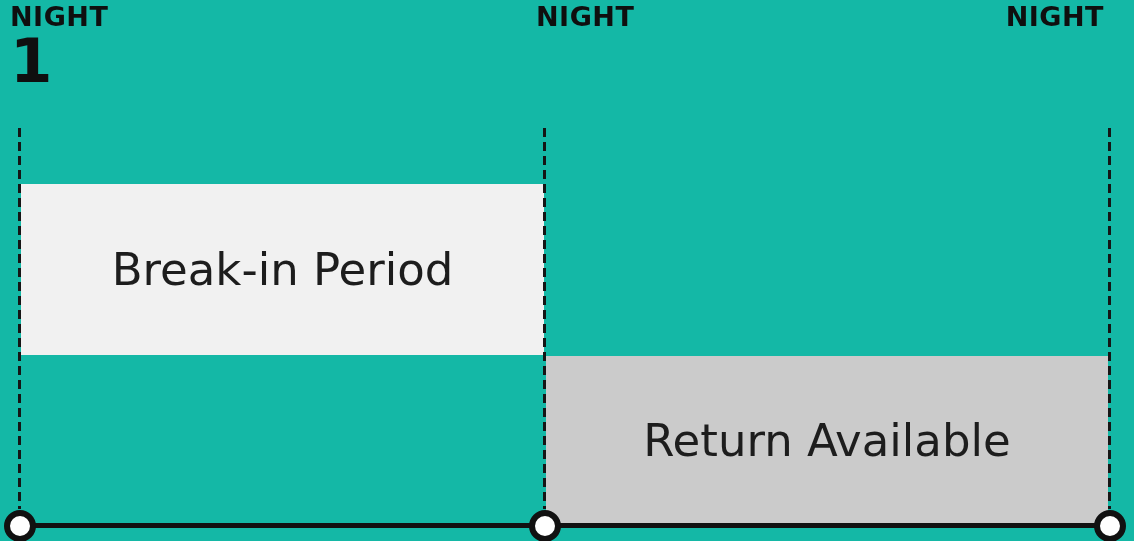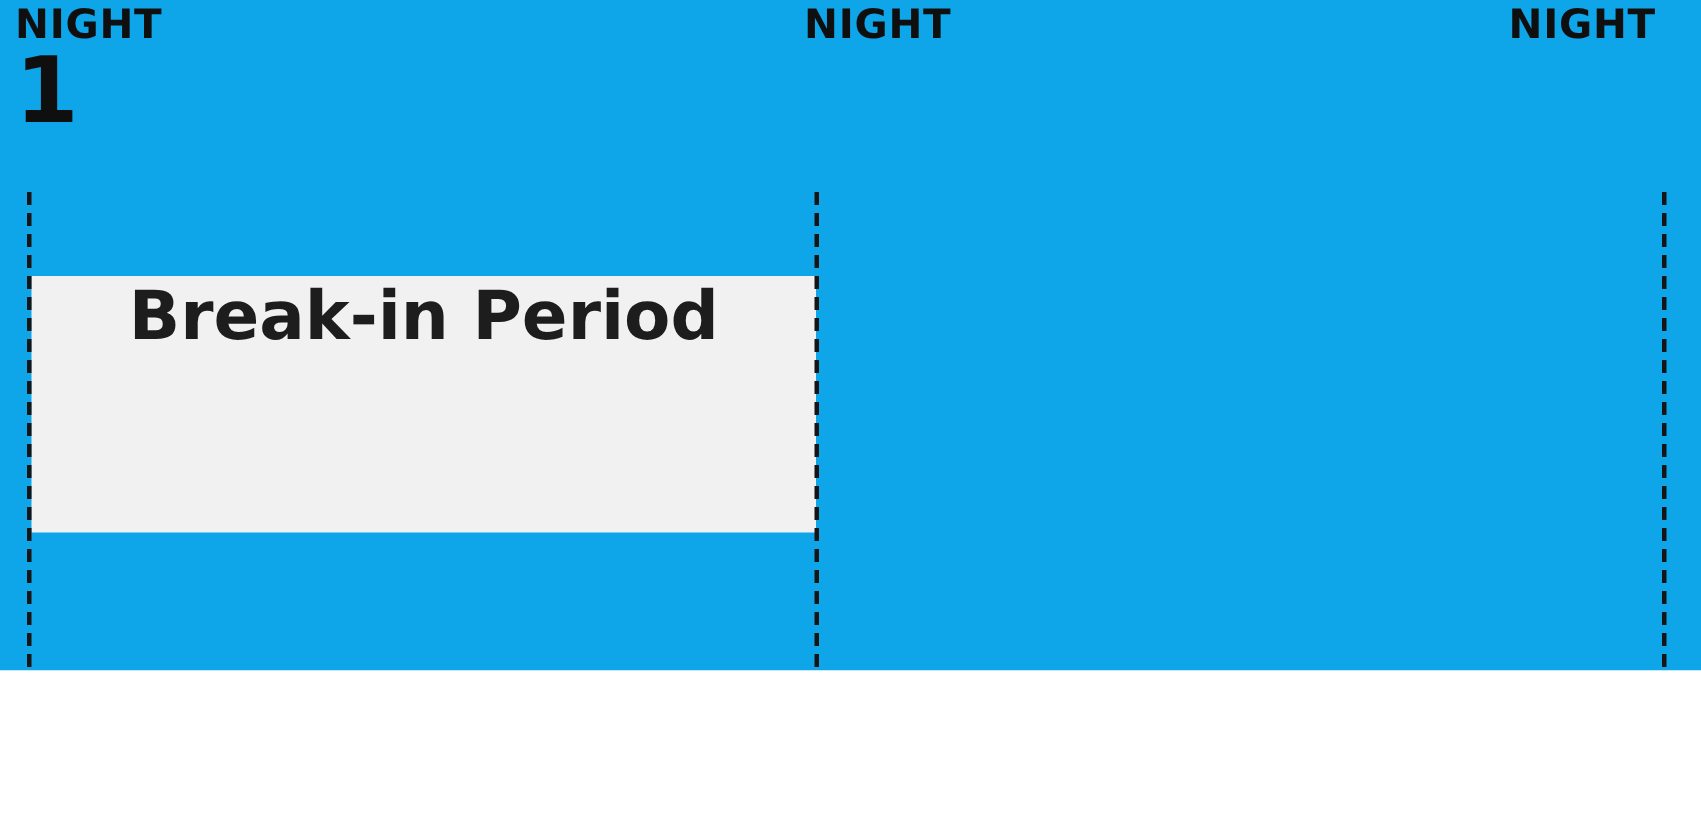--- a/index.html
+++ b/index.html
@@ -4,22 +4,22 @@
 <style>
   html, body {
     margin: 0;
     padding: 0;
     background: #ffffff;
     font-family: "DejaVu Sans", "Liberation Sans", sans-serif;
   }
   .canvas {
     position: relative;
     width: 1134px;
-    height: 447px;
-    background: #0ea5e9;
+    height: 541px;
+    background: #14b8a6;
     overflow: hidden;
   }
   
   .night-label {
     position: absolute;
     top: 2px;
     color: #0f0f0f;
     z-index: 5;
   }
   .night-label .night-word {
@@ -50,23 +50,24 @@
     z-index: 3;
   }
   .dash-line.d0 { left: 18px; }
   .dash-line.d1 { left: 543px; }
   .dash-line.d2 { left: 1108px; }
 
   
   .period-bar {
     position: absolute;
     display: flex;
+    align-items: center;
     justify-content: center;
     font-size: 45px;
-    font-weight: 700;
+    font-weight: 400;
     color: #1d1d1d;
     z-index: 1;
   }
   .period-bar.break-in {
     left: 21px;
     top: 184px;
     width: 523px;
     height: 171px;
     background: #f1f1f1;
   }
@@ -120,20 +121,23 @@
     <span class="night-word">NIGHT</span>
   </div>
 
   <div class="dash-line d0"></div>
   <div class="dash-line d1"></div>
   <div class="dash-line d2"></div>
 
   <div class="period-bar break-in">
     <span>Break-in Period</span>
   </div>
+  <div class="period-bar return">
+    <span>Return Available</span>
+  </div>
 
   <div class="timeline-axis"></div>
 
   <div class="timeline-dot p0"></div>
   <div class="timeline-dot p1"></div>
   <div class="timeline-dot p2"></div>
 
 </div>
 
 </body></html>

